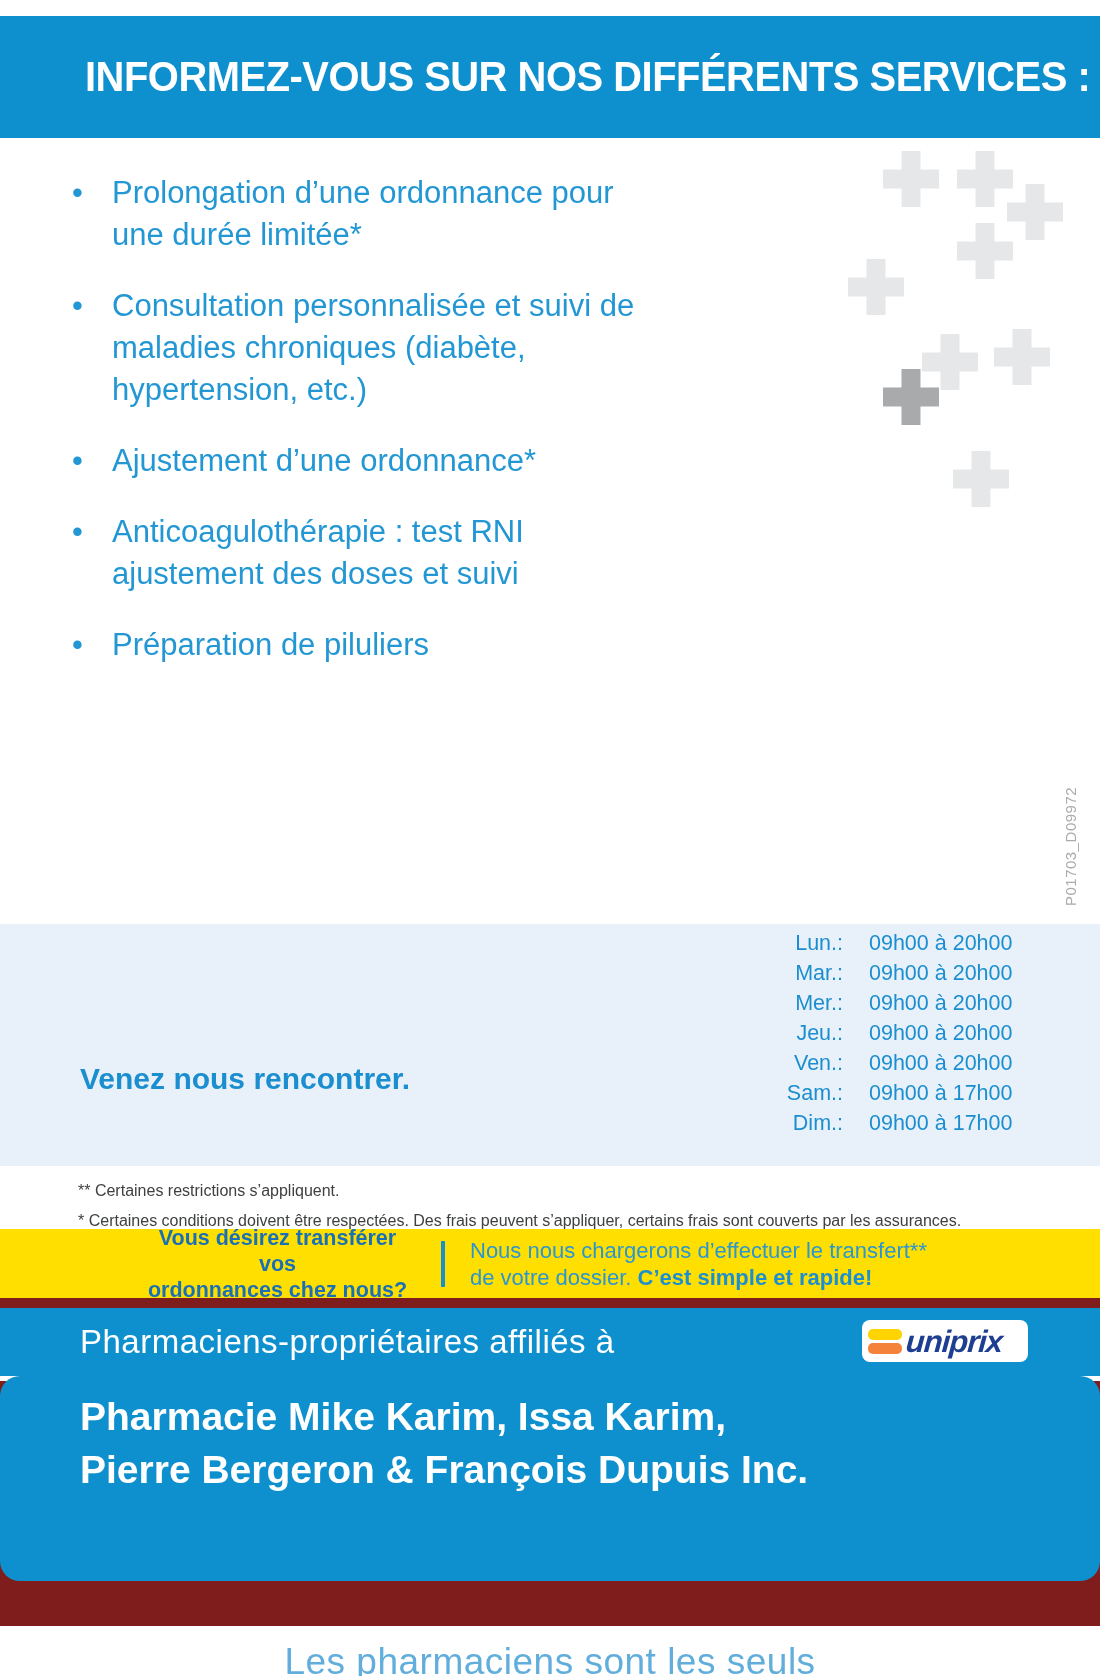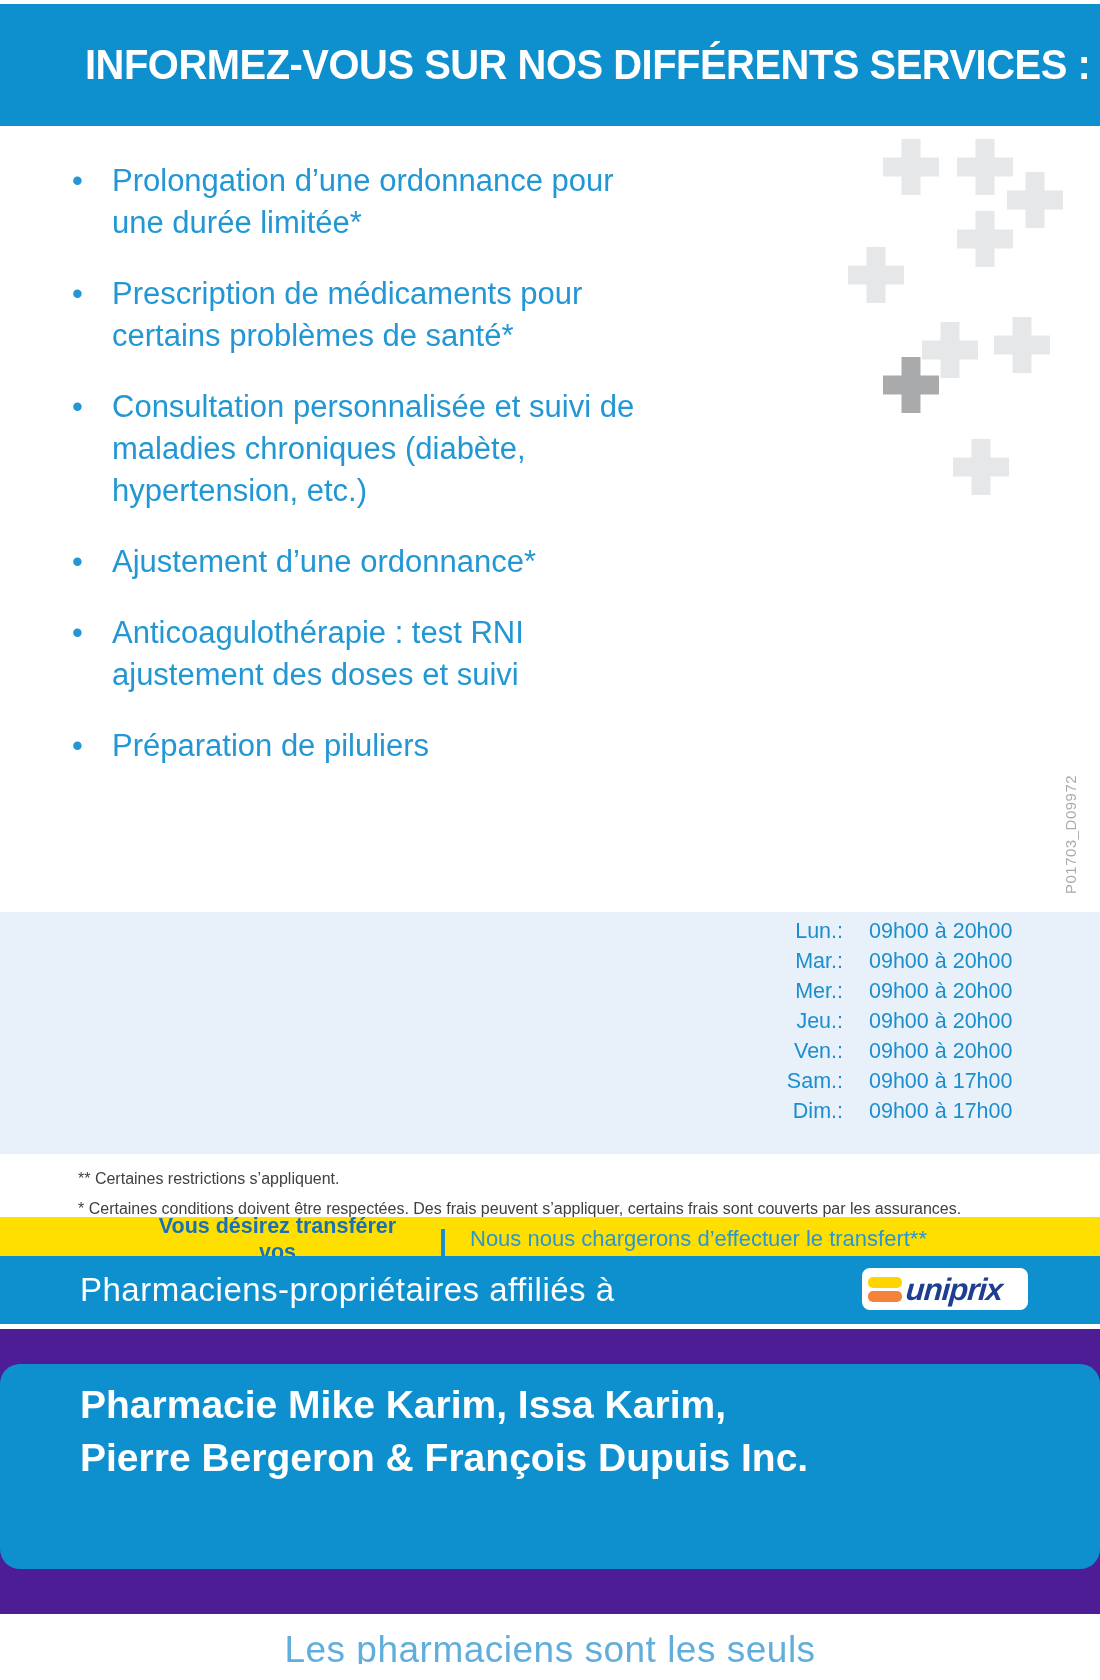--- a/index.html
+++ b/index.html
@@ -1,21 +1,21 @@
 <!DOCTYPE html>
 <html lang="fr"><head>
 <meta charset="utf-8">
 <title>Flyer pharmacie</title>
 <style>
   * { margin:0; padding:0; box-sizing:border-box; }
   html,body { background:#ffffff; }
   body { font-family:"Liberation Sans", sans-serif; }
   .page {
-    position:relative; width:1100px; height:1660px; margin:4px auto;
-    background:#4c1d95; overflow:hidden;
+    position:relative; width:1100px; height:1660px; margin:16px auto;
+    background:#7f1d1d; overflow:hidden;
   }
   .preline { white-space:pre-line; }
 
   
   .band-header {
     position:absolute; left:0; top:0; width:1100px; height:122px;
     background:#0e90cf;
   }
   .band-header h1 {
     position:absolute; left:85px; top:50%; transform:translateY(-50%) scaleX(0.95);
@@ -106,21 +106,21 @@
     width:4px; height:46px; background:#1b8ed0;
   }
   .t-answer {
     position:absolute; left:470px; top:50%; transform:translateY(-50%);
     color:#2b96cf; font-size:22px; line-height:27px;
   }
   .t-answer .bold { font-weight:bold; color:#1e8fce; }
 
   
   .band-affiliation {
-    position:absolute; left:0; top:1252px; width:1100px; height:73px;
+    position:absolute; left:0; top:1292px; width:1100px; height:73px;
     background:#0e90cf; border-bottom:5px solid #ffffff;
   }
   .aff-label {
     position:absolute; left:80px; top:50%; transform:translateY(-50%);
     color:#ffffff; font-size:33px; font-weight:normal; letter-spacing:0.5px;
     white-space:nowrap;
   }
   .uniprix-logo {
     position:absolute; left:862px; top:12px; width:166px; height:42px;
     background:#ffffff; border-radius:8px;
@@ -172,35 +172,34 @@
     <div class="cross" style="left:957px; top:85px;  width:56px; height:56px;"></div>
     <div class="cross" style="left:848px; top:121px; width:56px; height:56px;"></div>
     <div class="cross" style="left:922px; top:196px; width:56px; height:56px;"></div>
     <div class="cross" style="left:994px; top:191px; width:56px; height:56px;"></div>
     <div class="cross dark" style="left:883px; top:231px; width:56px; height:56px;"></div>
     <div class="cross" style="left:953px; top:313px; width:56px; height:56px;"></div>
 
     <ul class="services-list">
       <li>Prolongation d’une ordonnance pour
 une durée limitée*</li>
-      <li>Prescription de médicaments pour
-certains problèmes de santé*</li>
       <li>Consultation personnalisée et suivi de
 maladies chroniques (diabète,
 hypertension, etc.)</li>
       <li>Ajustement d’une ordonnance*</li>
       <li>Anticoagulothérapie : test RNI
 ajustement des doses et suivi</li>
       <li>Préparation de piluliers</li>
     </ul>
   </div>
 
   <div class="side-code">P01703_D09972</div>
 
   <div class="band-questions">
+    <div class="q-cta">Venez nous rencontrer.</div>
 
     <div class="hours">
       <div class="row">
         <span class="day">Lun.:</span>
         <span class="time">09h00 à 20h00</span>
       </div>
       <div class="row">
         <span class="day">Mar.:</span>
         <span class="time">09h00 à 20h00</span>
       </div>

